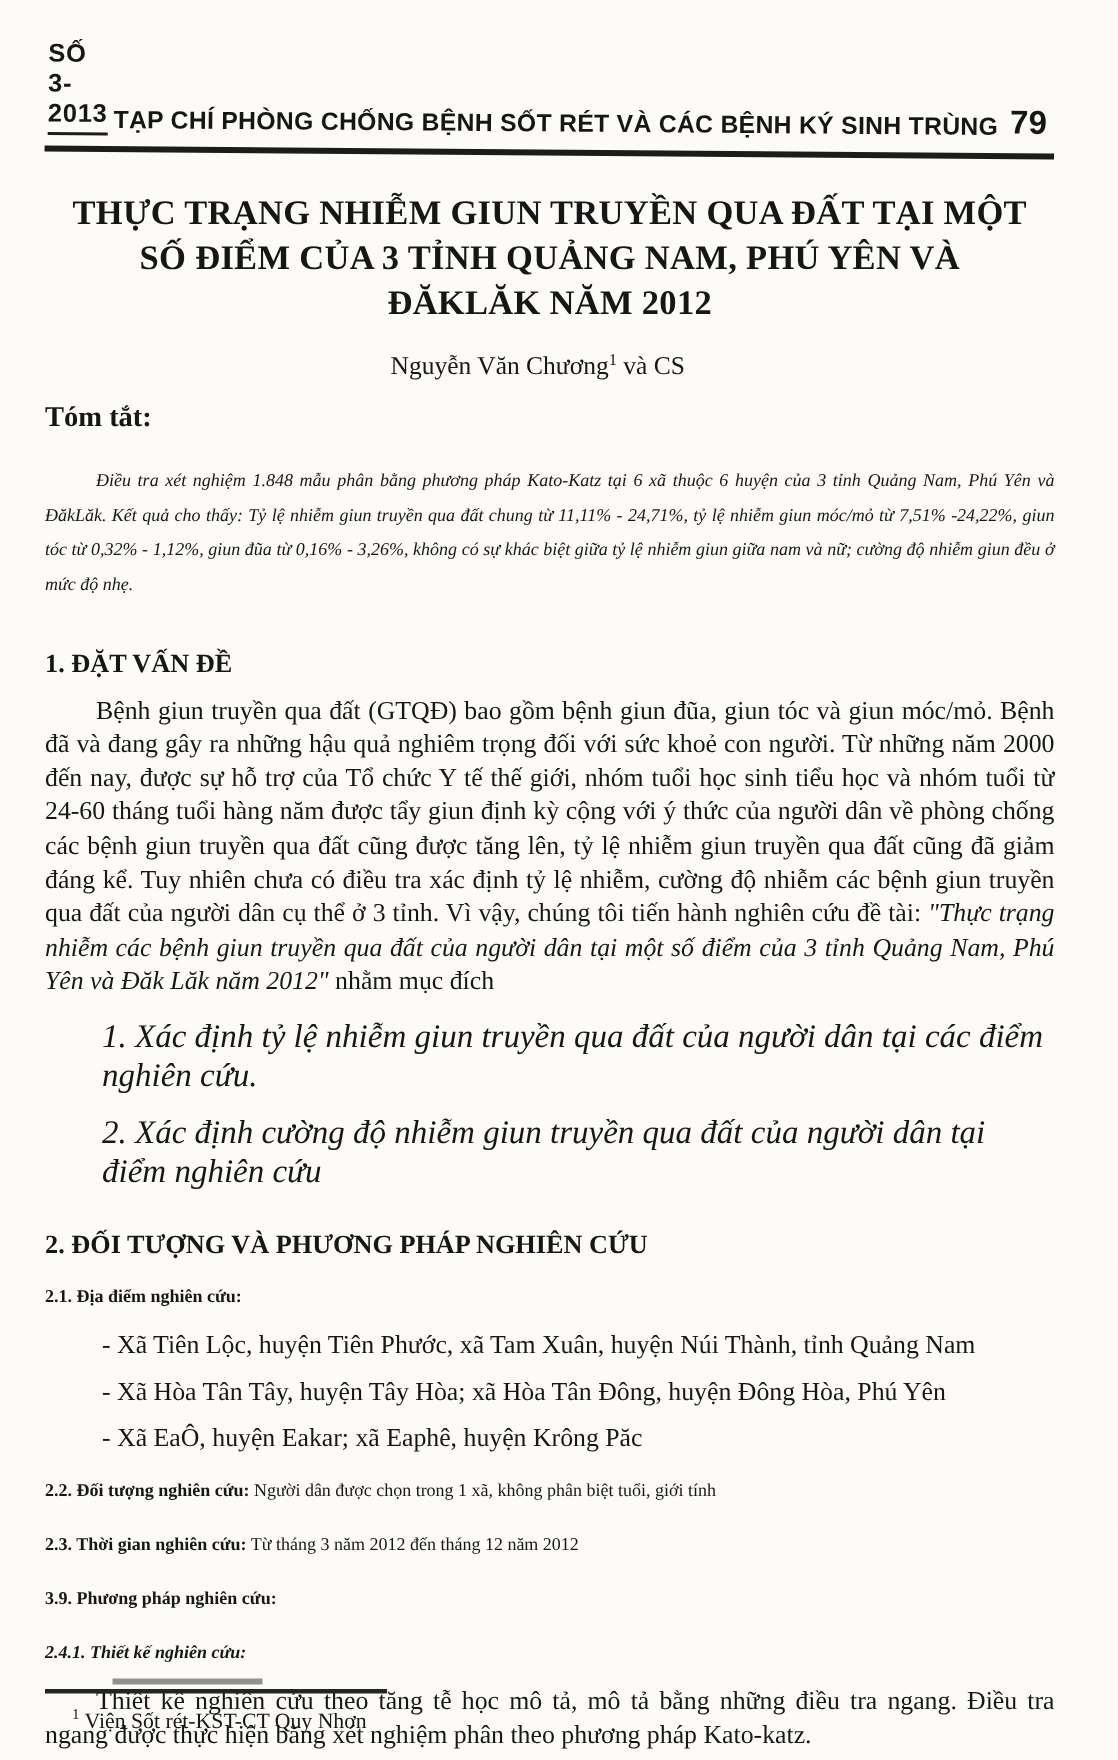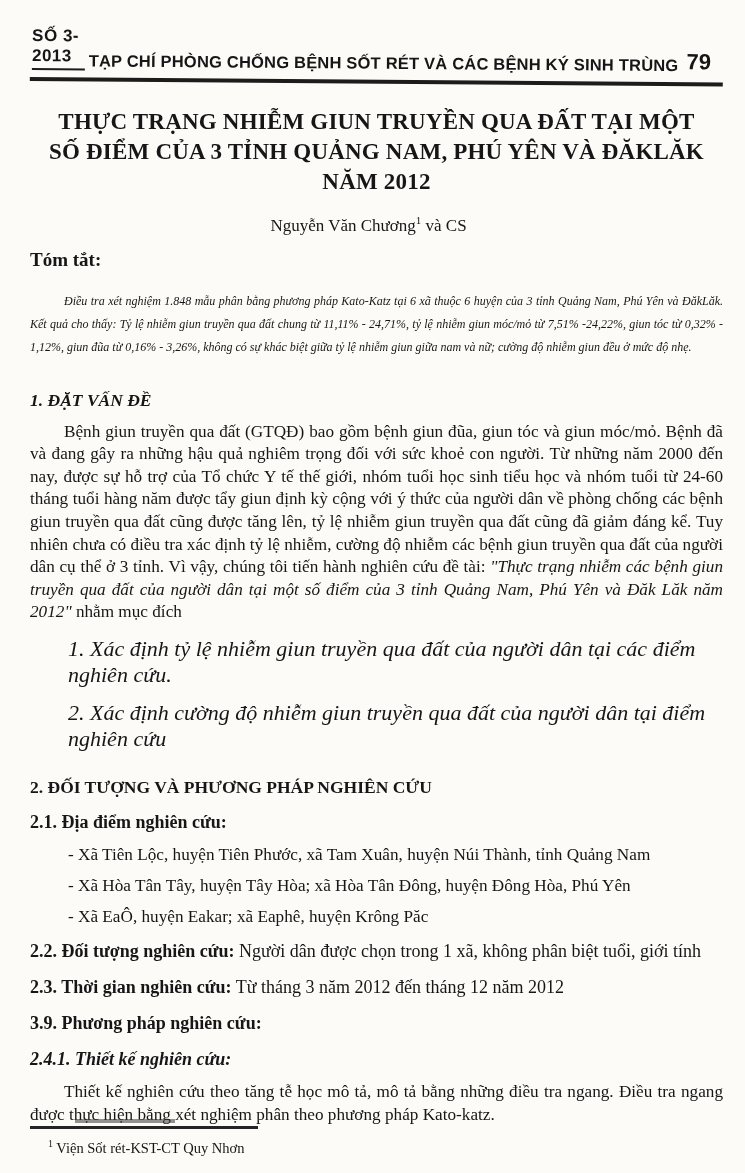--- a/index.html
+++ b/index.html
@@ -5,21 +5,21 @@
   * { margin:0; padding:0; box-sizing:border-box; }
   html,body { width:745px; height:1173px; }
   body {
     background:#efeeea;
     font-family:"Liberation Serif","DejaVu Serif",serif;
     color:#161616;
   }
   .page {
     width:745px; height:1173px;
     background:#fcfbf8;
-    padding:26px 22px 0 30px;
+    padding:26px 42px 0 30px;
     position:relative;
     overflow:hidden;
   }
   
   .header {
     display:flex; align-items:flex-end; justify-content:space-between;
     font-family:"Liberation Sans","DejaVu Sans",sans-serif;
     font-weight:bold;
     border-bottom:4px solid #1c1c1c;
     padding:0 6px 7px 2px;
@@ -51,33 +51,33 @@
   
   .abstract-label { margin-top:13px; font-weight:bold; font-size:19px; }
   .abstract-text {
     margin-top:19px;
     font-style:italic;
     font-size:12px; line-height:23px;
     text-align:justify; text-indent:34px;
   }
   
   .h-section { font-weight:bold; font-size:17.5px; }
-  .h1-head { margin-top:31px;font-style:italic; }
+  .h1-head { margin-top:31px; }
   .h2-head { margin-top:25px; }
   .para {
     margin-top:10px;
     font-size:17.2px; line-height:22.6px;
     text-align:justify; text-indent:34px;
   }
   .quote-italic { font-style:italic; }
   .objective {
     font-style:italic; font-size:22px;
     margin-top:12px; margin-left:38px;
   }
-  .subhead { margin-top:13px; font-size:18px; line-height:23px; }
+  .subhead { margin-top:13px; font-size:12px; line-height:23px; }
   .subhead .lbl { font-weight:bold; }
   .subhead .lbl-italic { font-weight:bold; font-style:italic; }
   .location { margin-top:11px; margin-left:38px; font-size:17.2px; }
   .design-para {
     margin-top:9px;
     font-size:17.2px; line-height:23px;
     text-align:justify; text-indent:34px;
   }
   
   .footnote { position:absolute; left:30px; bottom:16px; }

